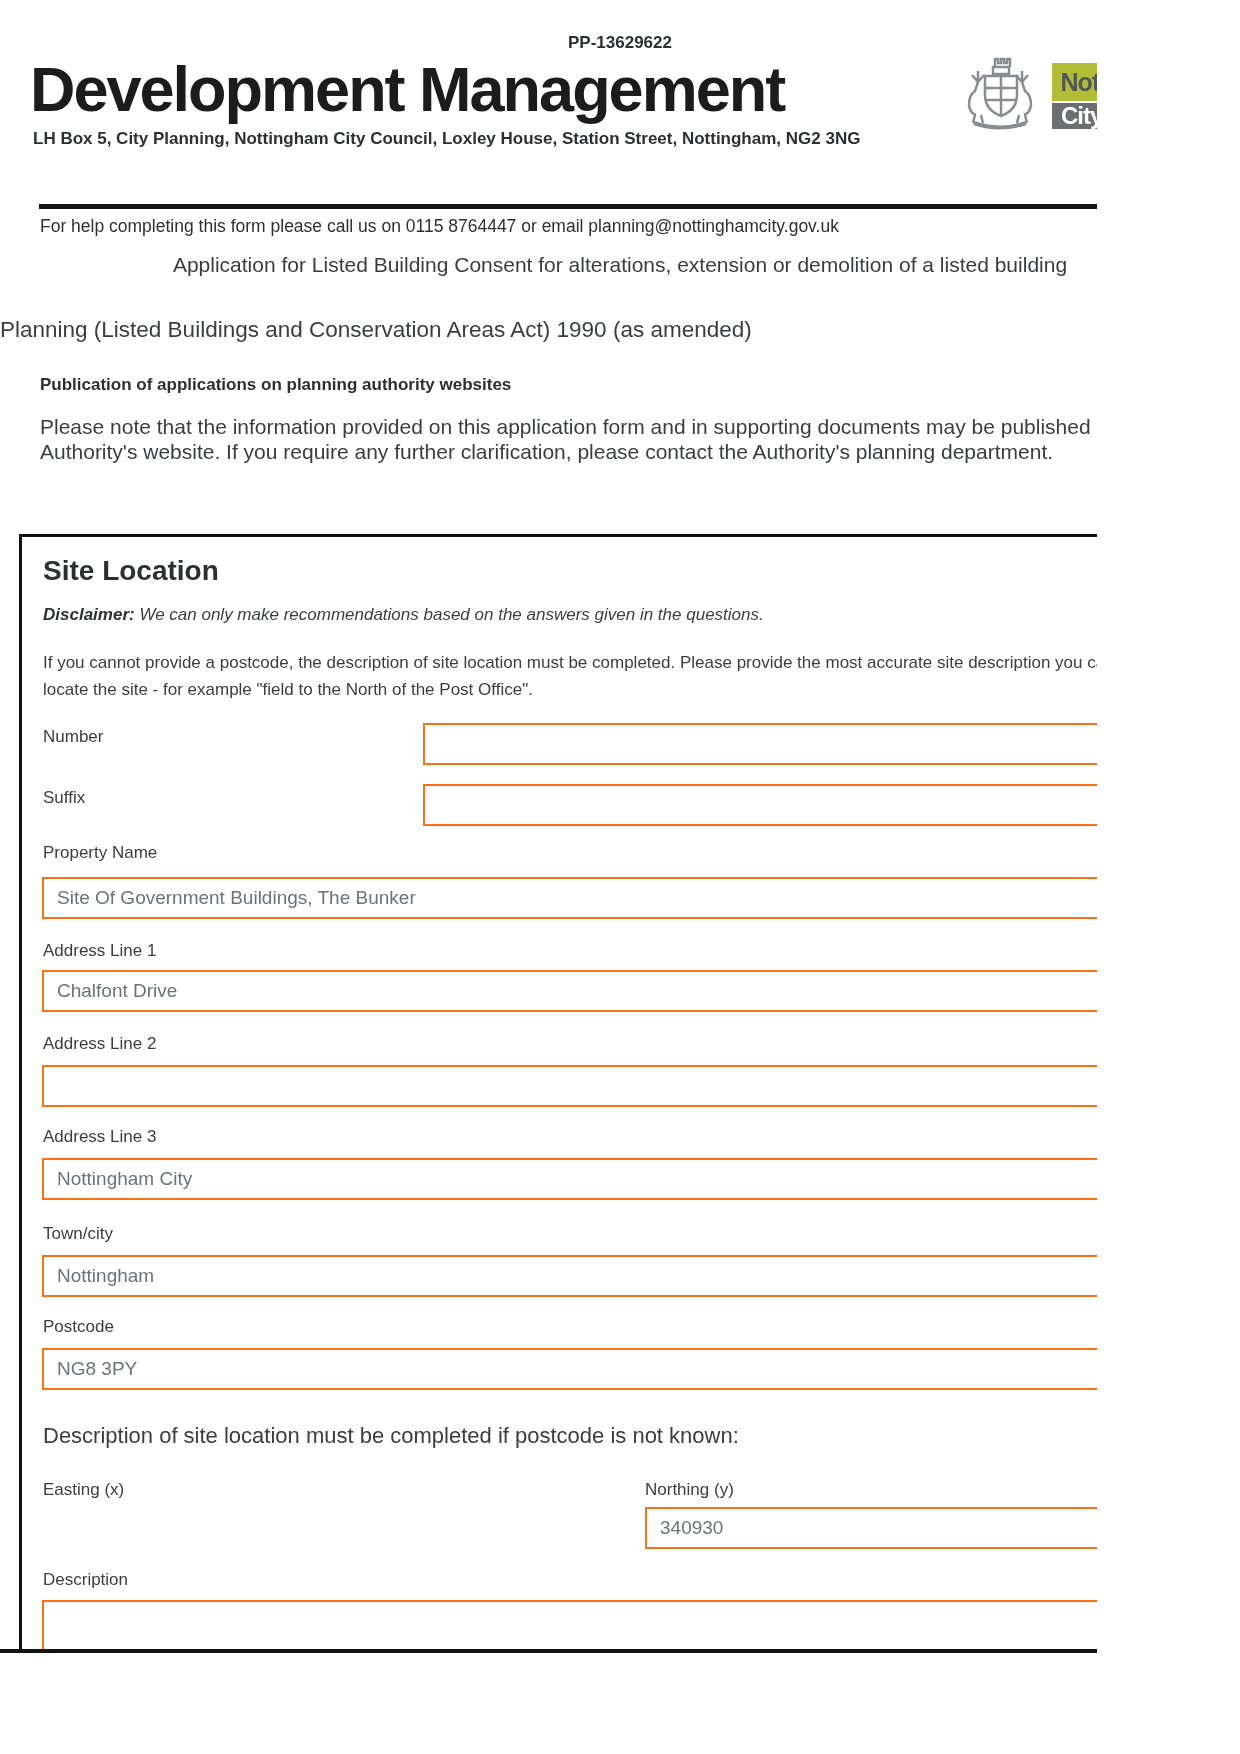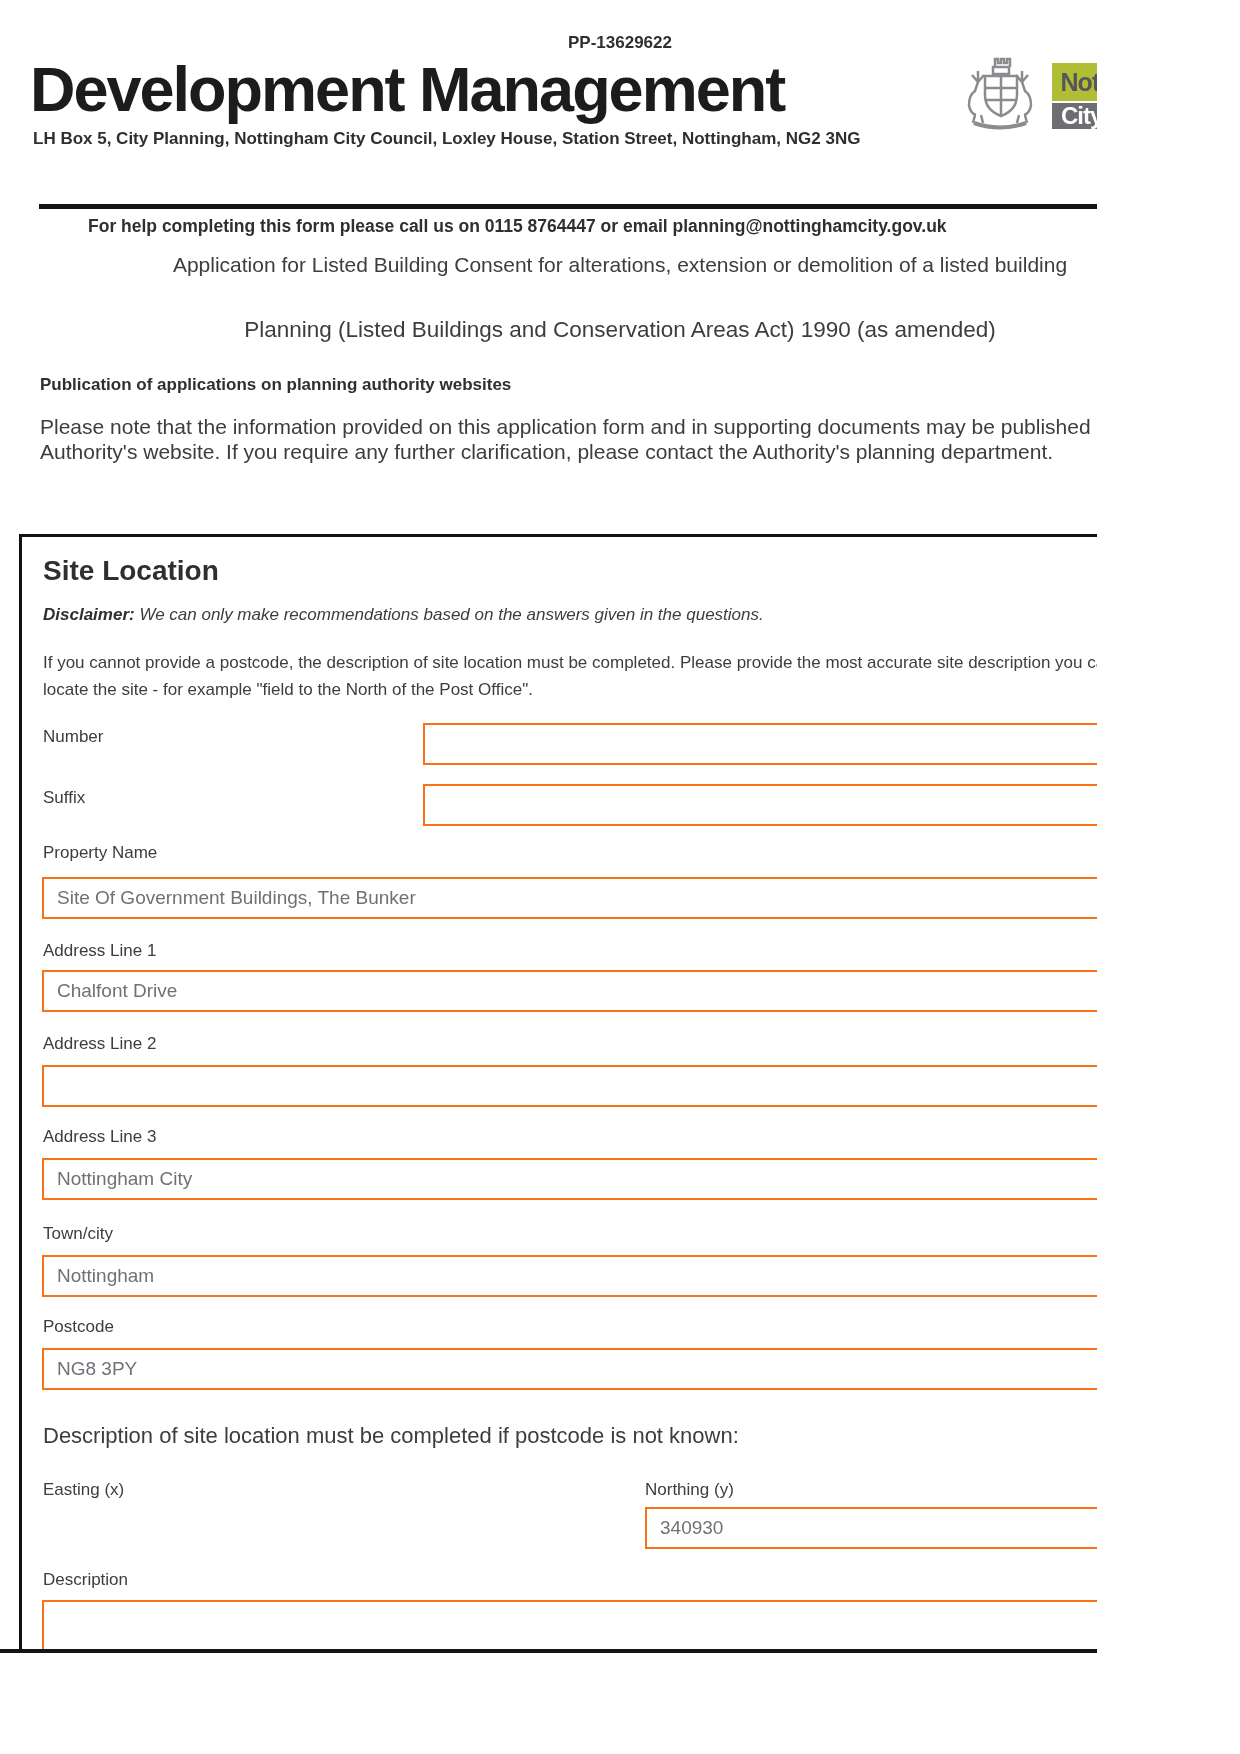--- a/index.html
+++ b/index.html
@@ -15,25 +15,25 @@
 
   .crest{position:absolute;left:954px;top:55px;}
   .logo-text{position:absolute;left:1052px;top:63px;width:146px;}
   .logo-green{background:#b1bd35;color:#54565a;font-weight:bold;font-size:25px;
               height:38px;line-height:38px;text-align:center;letter-spacing:-1px;}
   .logo-gray{background:#6d6e71;color:#ffffff;font-weight:bold;font-size:24px;
              height:26px;line-height:26px;text-align:center;margin-top:2px;letter-spacing:-1px;}
 
   .top-rule{position:absolute;top:204px;left:39px;width:1163px;height:5px;background:#141414;}
 
-  .help-line{position:absolute;top:216px;left:40px;font-size:17.5px;font-weight:bold;color:#2e2f31;margin-left:48px;}
+  .help-line{position:absolute;top:216px;left:40px;font-size:17.5px;font-weight:normal;color:#2e2f31;}
 
   .app-title-1{position:absolute;top:253px;left:0;width:1240px;text-align:center;
                font-size:21px;color:#3c3d3f;}
-  .app-title-2{position:absolute;top:317px;left:0;width:1240px;text-align:center;
+  .app-title-2{position:absolute;top:317px;left:0;width:1240px;
                font-size:22.5px;color:#3c3d3f;}
 
   .pub-heading{position:absolute;top:375px;left:40px;font-size:17px;font-weight:bold;color:#2e2f31;}
   .pub-body{position:absolute;top:414px;left:40px;width:1168px;font-size:21px;
             line-height:25px;color:#3c3d3f;}
 
   
   .site-box{position:absolute;top:534px;left:19px;width:1205px;height:1115px;
             border:3px solid #111111;border-bottom:none;box-sizing:border-box;overflow:hidden;}
   .site-box .inner{position:relative;width:1199px;height:1112px;}

